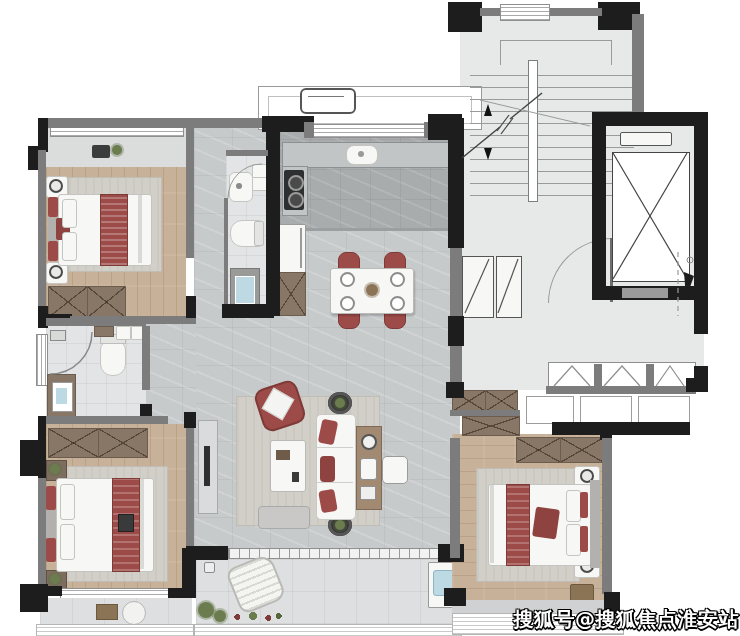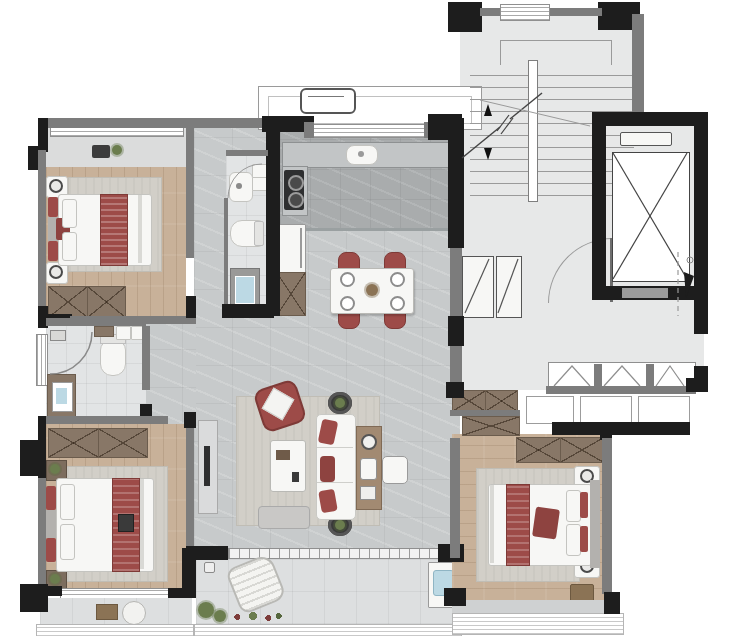--- a/index.html
+++ b/index.html
@@ -355,13 +355,14 @@
     <circle cx="690" cy="260" r="3" fill="none" stroke="#8a8a8a" stroke-width="1"></circle>
     <path d="M684 272 L694 276 L686 298 Z" fill="#1d1d1d"></path>
 
     <path d="M92 332 A42 42 0 0 1 50 374" fill="none" stroke="#8a8a8a" stroke-width="1.5"></path>
 
     <path d="M228 198 A34 34 0 0 1 262 164" fill="none" stroke="#9a9a9a" stroke-width="1"></path>
 
     <line x1="480" y1="100" x2="590" y2="126" stroke="#9a9a9a" stroke-width="1"></line>
   </svg>
 
+  <div class="watermark">搜狐号@搜狐焦点淮安站</div>
 </div>
 
 </body></html>

